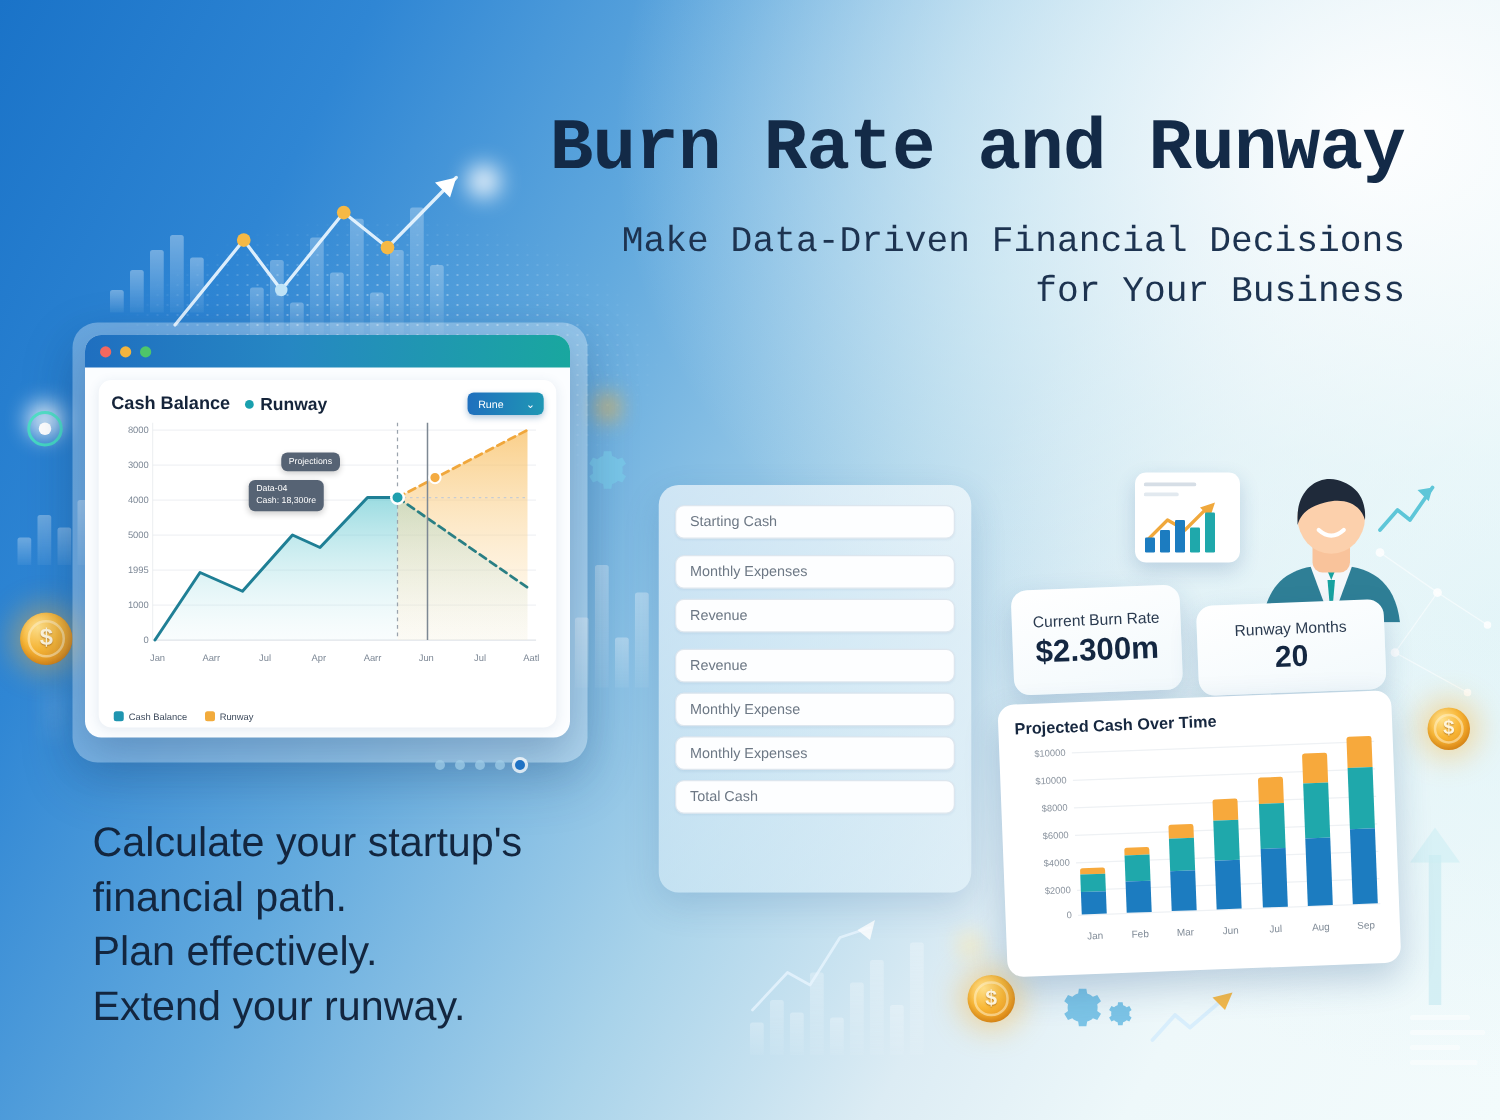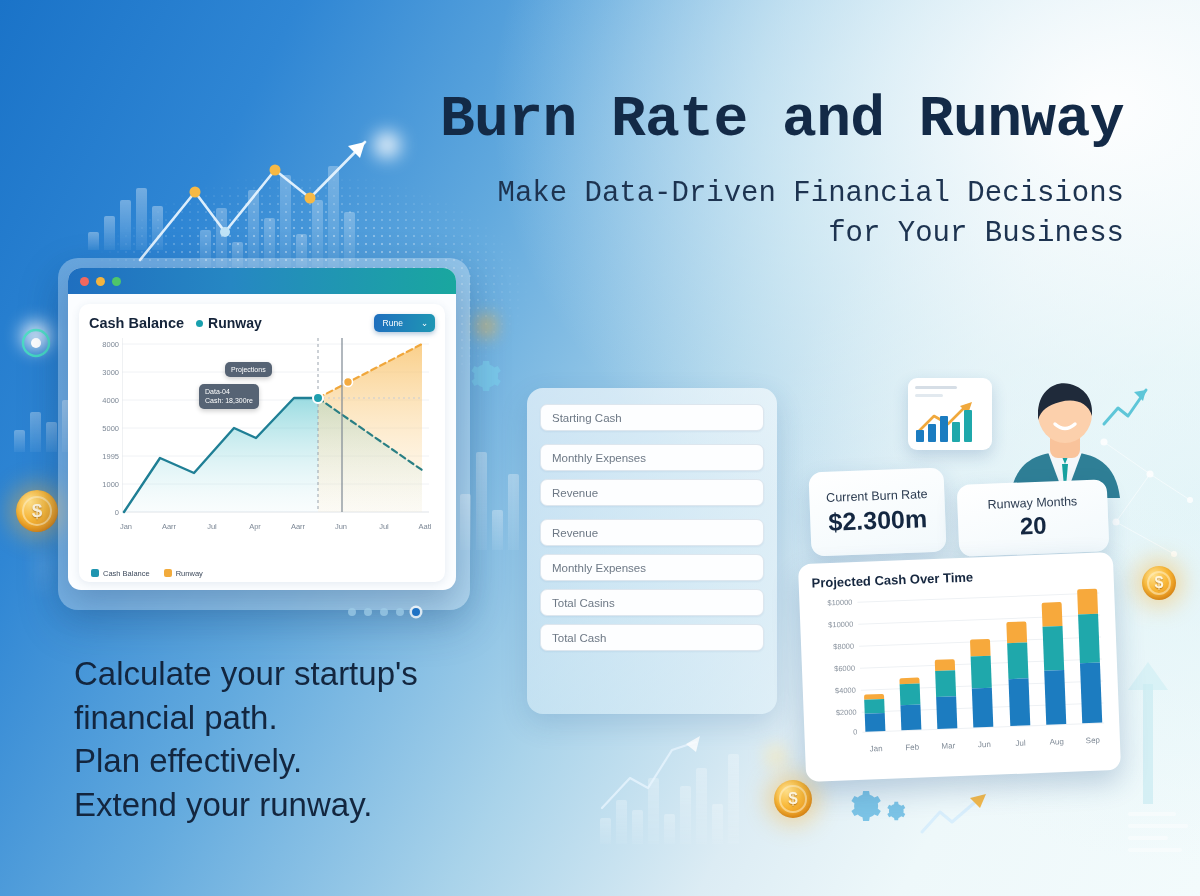--- a/index.html
+++ b/index.html
@@ -354,22 +354,22 @@
   <i></i>
   <i></i>
   <i class="on"></i>
 </div>
 
 <div class="form-panel">
   <div class="field">Starting Cash</div>
   <div class="field gap-sm">Monthly Expenses</div>
   <div class="field">Revenue</div>
   <div class="field gap-sm">Revenue</div>
+  <div class="field">Monthly Expense</div>
   <div class="field">Monthly Expenses</div>
-  <div class="field">Total Casins</div>
   <div class="field">Total Cash</div>
 </div>
 
 <div class="person">
   <svg viewBox="0 0 130 126" width="130" height="126">
     <path d="M10 126 C14 92 34 80 65 80 C96 80 116 92 120 126 Z" fill="#2f7f96"></path>
     <path d="M48 80 L65 126 L82 80 Z" fill="#f4f7fa"></path>
     <path d="M60 80 L65 92 L70 80 Z" fill="#17a2a0"></path>
     <path d="M62 92 L65 126 L68 92 Z" fill="#17a2a0"></path>
     <rect x="50" y="56" width="30" height="30" rx="8" fill="#f9c39b"></rect>

